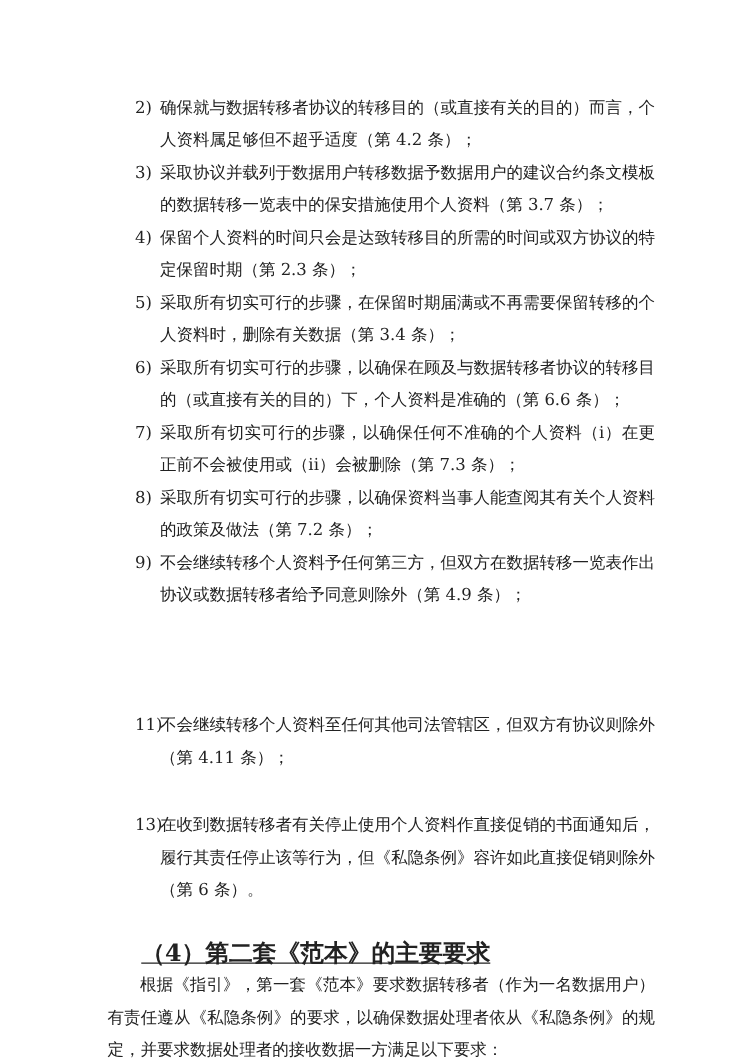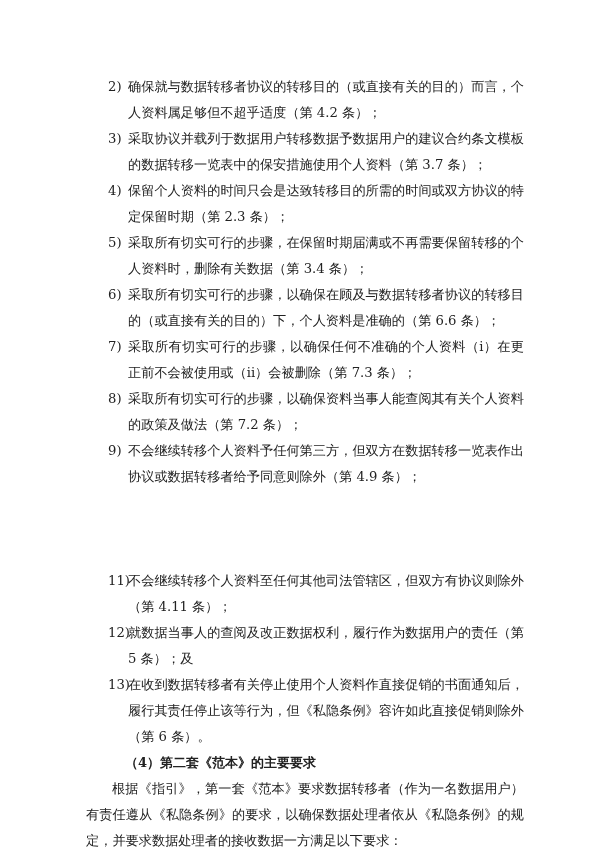--- a/index.html
+++ b/index.html
@@ -2,21 +2,21 @@
 <html><head>
 <meta charset="utf-8">
 <style>
   html, body { margin: 0; padding: 0; background: #ffffff; }
   body { width: 600px; height: 848px; position: relative; overflow: hidden;
          font-family: "DejaVu Serif", "Liberation Serif", serif; color: #222; }
   .page { position: absolute; left: 0; top: 0; width: 600px; height: 848px; }
   .item { position: absolute; left: 108px; width: 416px; font-size: 13.2px; line-height: 26px; }
   .item .num { position: absolute; left: 0; top: 0; width: 24px; }
   .item .txt { display: block; margin-left: 20px; text-align: justify; text-align-last: left; }
-  .heading { position: absolute; left: 125px; font-size: 13px; font-weight: bold; line-height: 26px; }
+  .heading { position: absolute; left: 113px; font-size: 19px; font-weight: bold; line-height: 26px; text-decoration: underline; }
   .para { position: absolute; left: 86px; width: 438px; font-size: 13.2px; line-height: 26px;
           text-indent: 26px; text-align: justify; text-align-last: left; }
   .pagenum { position: absolute; left: 0; width: 600px; top: 785px; text-align: center;
              font-family: "Liberation Sans", sans-serif; font-size: 9px; color: #444; }
 </style>
 </head>
 <body>
 
 <div class="page">
 
@@ -49,25 +49,21 @@
     <span class="txt">采取所有切实可行的步骤，以确保资料当事人能查阅其有关个人资料的政策及做法（第 7.2 条）；</span>
   </div>
   <div class="item" style="top: 438px;">
     <span class="num">9)</span>
     <span class="txt">不会继续转移个人资料予任何第三方，但双方在数据转移一览表作出协议或数据转移者给予同意则除外（第 4.9 条）；</span>
   </div>
   <div class="item" style="top: 568px;">
     <span class="num">11)</span>
     <span class="txt">不会继续转移个人资料至任何其他司法管辖区，但双方有协议则除外（第 4.11 条）；</span>
   </div>
-  <div class="item" style="top: 620px;">
-    <span class="num">12)</span>
-    <span class="txt">就数据当事人的查阅及改正数据权利，履行作为数据用户的责任（第 5 条）；及</span>
-  </div>
-  <div class="item" style="top: 672px;">
+  <div class="item" style="top: 648px;">
     <span class="num">13)</span>
     <span class="txt">在收到数据转移者有关停止使用个人资料作直接促销的书面通知后，履行其责任停止该等行为，但《私隐条例》容许如此直接促销则除外（第 6 条）。</span>
   </div>
 
   <div class="heading" style="top: 750px;">（4）第二套《范本》的主要要求</div>
 
   <div class="para" style="top: 776px;">根据《指引》，第一套《范本》要求数据转移者（作为一名数据用户）有责任遵从《私隐条例》的要求，以确保数据处理者依从《私隐条例》的规定，并要求数据处理者的接收数据一方满足以下要求：</div>
 
 </div>
 

